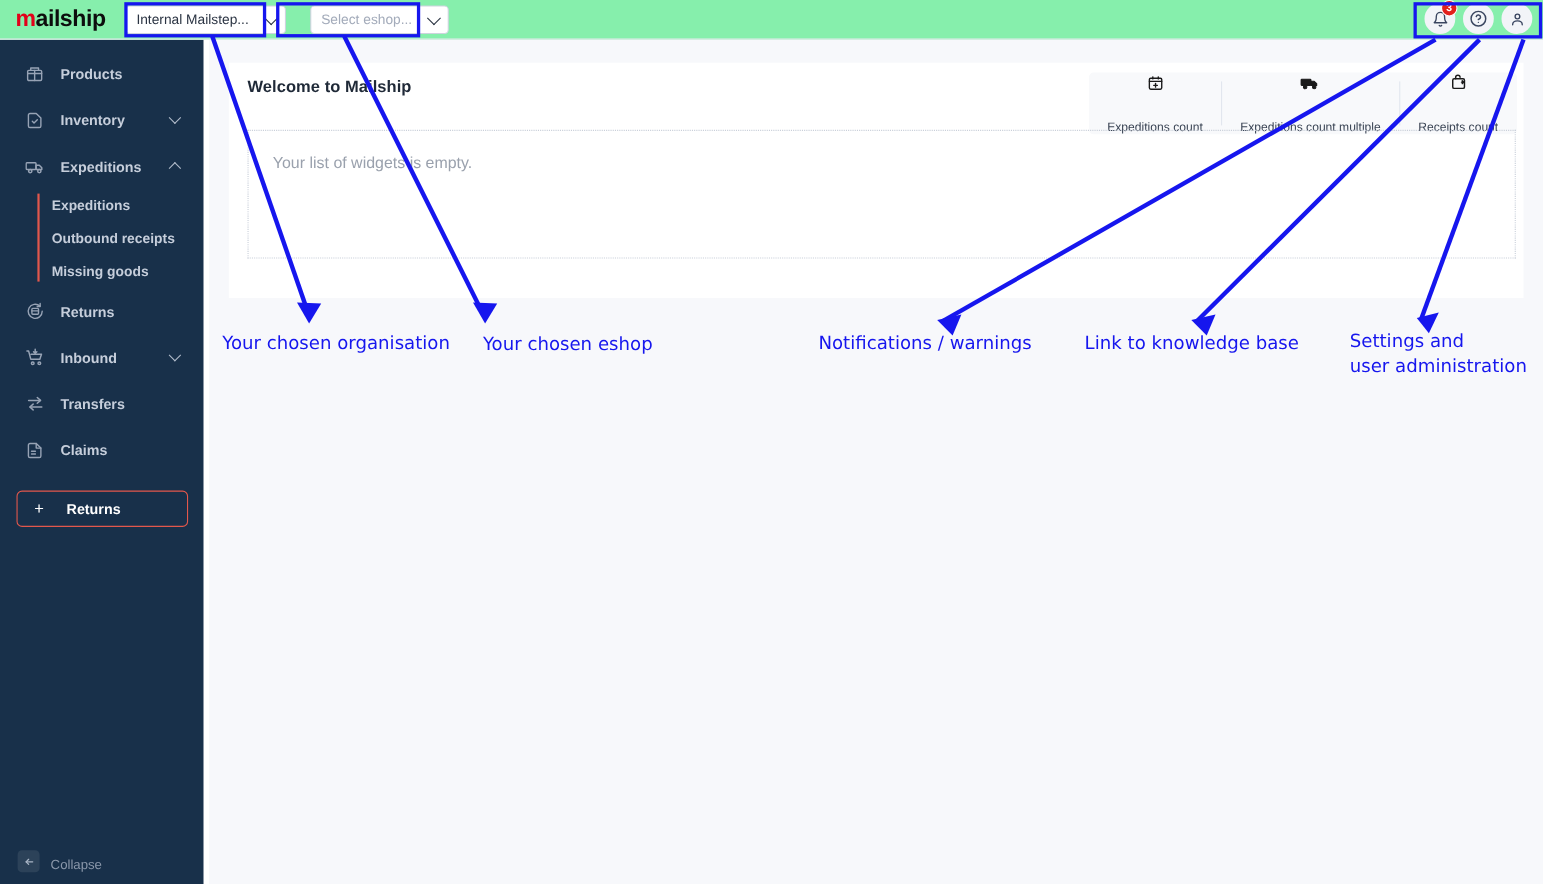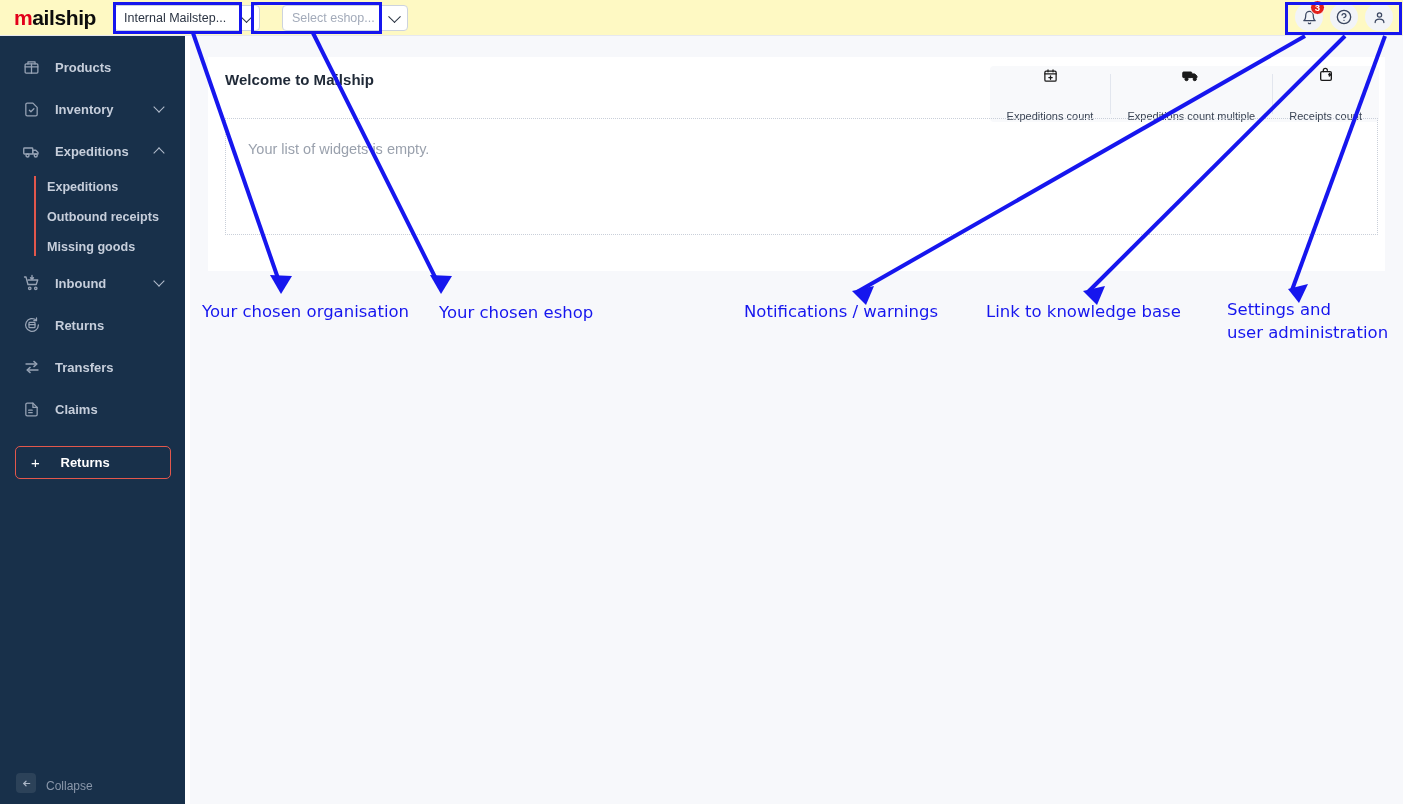--- a/index.html
+++ b/index.html
@@ -7,21 +7,21 @@
     width: 1403px; height: 804px;
     font-family: "Liberation Sans", sans-serif;
     overflow: hidden;
     background: #ffffff;
   }
   #root { position: relative; width: 1403px; height: 804px; }
 
   
   .topbar {
     position: absolute; top: 0; left: 0; width: 1403px; height: 36px;
-    background: #fef9c3; display: flex; align-items: center;
+    background: #86efac; display: flex; align-items: center;
     border-bottom: 1px solid #e7e9ef; z-index: 5;
   }
   .logo { margin-left: 14px; font-size: 21px; font-weight: 700; letter-spacing: -0.4px; line-height: 1; }
   .logo .red { color: #e2001a; }
   .logo .dark { color: #0d0d0d; }
 
   .selects { display: flex; align-items: center; margin-left: 18px; gap: 22px; }
   .sel {
     position: relative; height: 26px; border: 1px solid #cdd3de; border-radius: 4px;
     background: #fff; display: flex; align-items: center; padding: 0 26px 0 9px;
@@ -227,41 +227,41 @@
       <div class="subitem">
         <span>Outbound receipts</span>
       </div>
       <div class="subitem">
         <span>Missing goods</span>
       </div>
     </div>
 
     <div class="navitem">
       <span class="ico">
+        <svg width="18" height="18" viewBox="0 0 24 24" fill="none" stroke="currentColor" stroke-width="1.7" stroke-linecap="round" stroke-linejoin="round">
+          <path d="M20.5 12a8.5 8.5 0 1 1-2.8-6.3"></path>
+            <polyline points="18 2.6 18 6.2 14.4 6.2"></polyline>
+          <rect x="8" y="8.5" width="8" height="7" rx="1"></rect>
+            <line x1="8" y1="11.5" x2="16" y2="11.5"></line>
+        </svg>
+      </span>
+      <span>Returns</span>
+    </div>
+
+    <div class="navitem">
+      <span class="ico">
         <svg width="18" height="18" viewBox="0 0 24 24" fill="none" stroke="currentColor" stroke-width="1.8" stroke-linecap="round" stroke-linejoin="round">
           <path d="M2 4h2l2.6 10h11l2-6H7"></path>
           <circle cx="9" cy="19" r="1.6"></circle>
             <circle cx="17" cy="19" r="1.6"></circle>
           <path d="M12 2v5m0 0l-2-2m2 2l2-2"></path>
         </svg>
       </span>
       <span>Inbound</span>
       <span class="caret down"></span>
-    </div>
-
-    <div class="navitem">
-      <span class="ico">
-        <svg width="18" height="18" viewBox="0 0 24 24" fill="none" stroke="currentColor" stroke-width="1.7" stroke-linecap="round" stroke-linejoin="round">
-          <path d="M20.5 12a8.5 8.5 0 1 1-2.8-6.3"></path>
-            <polyline points="18 2.6 18 6.2 14.4 6.2"></polyline>
-          <rect x="8" y="8.5" width="8" height="7" rx="1"></rect>
-            <line x1="8" y1="11.5" x2="16" y2="11.5"></line>
-        </svg>
-      </span>
-      <span>Returns</span>
     </div>
 
     <div class="navitem">
       <span class="ico">
         <svg width="18" height="18" viewBox="0 0 24 24" fill="none" stroke="currentColor" stroke-width="1.8" stroke-linecap="round" stroke-linejoin="round">
           <path d="M4 8h14"></path>
             <polyline points="14.5 4.5 18.5 8 14.5 11.5"></polyline>
           <path d="M20 16H6"></path>
             <polyline points="9.5 12.5 5.5 16 9.5 19.5"></polyline>
         </svg>

